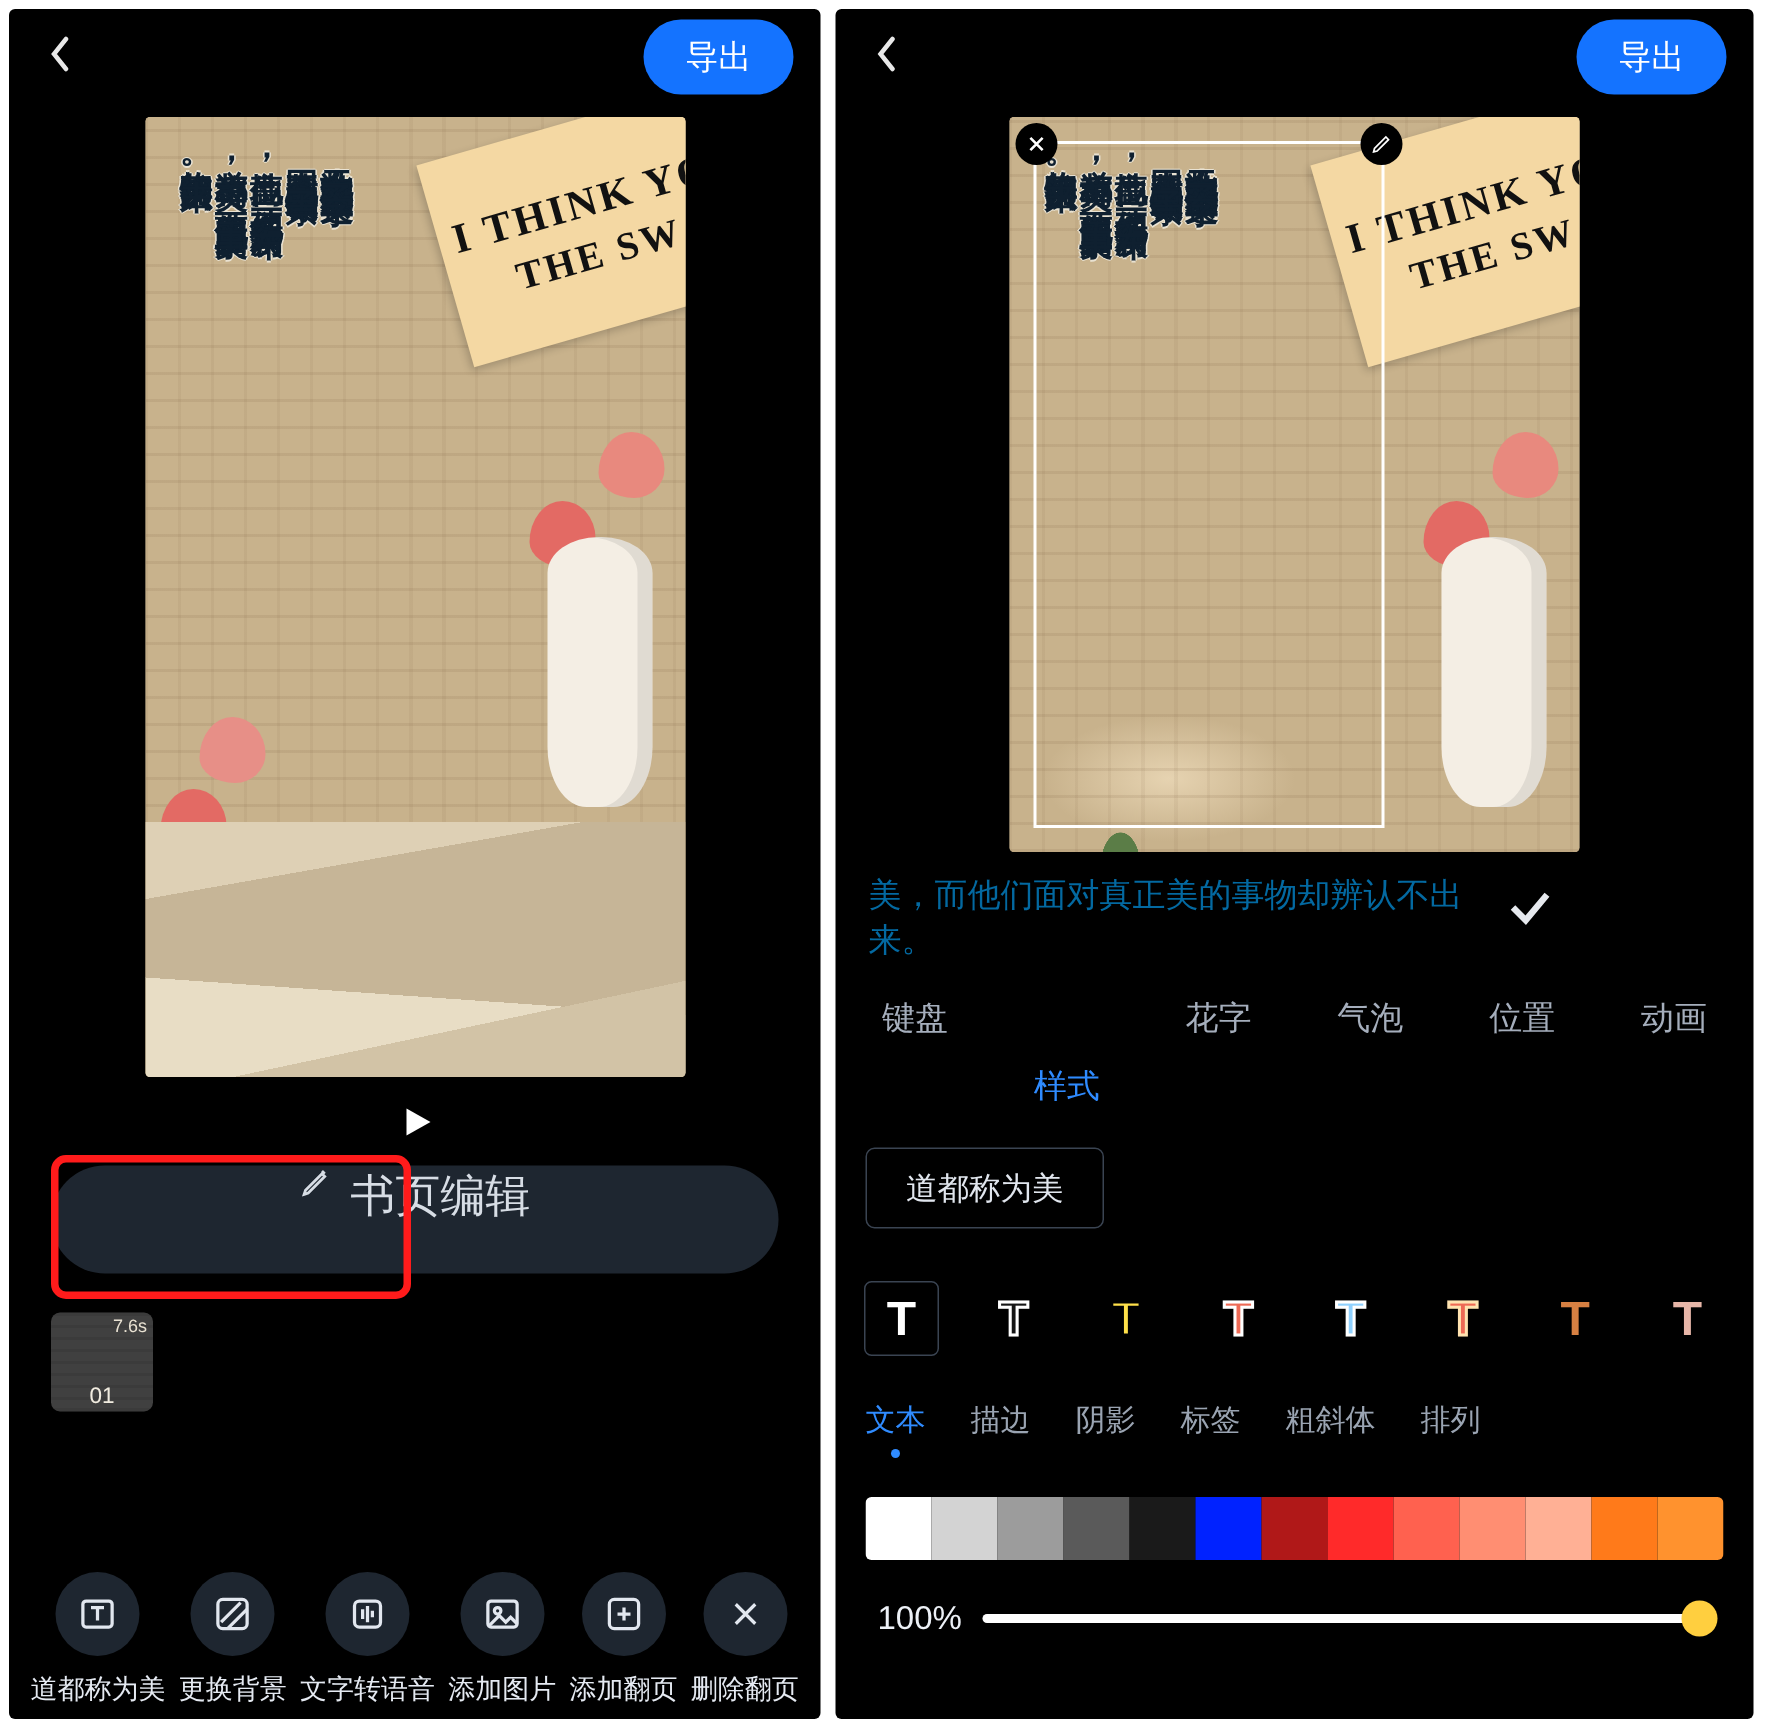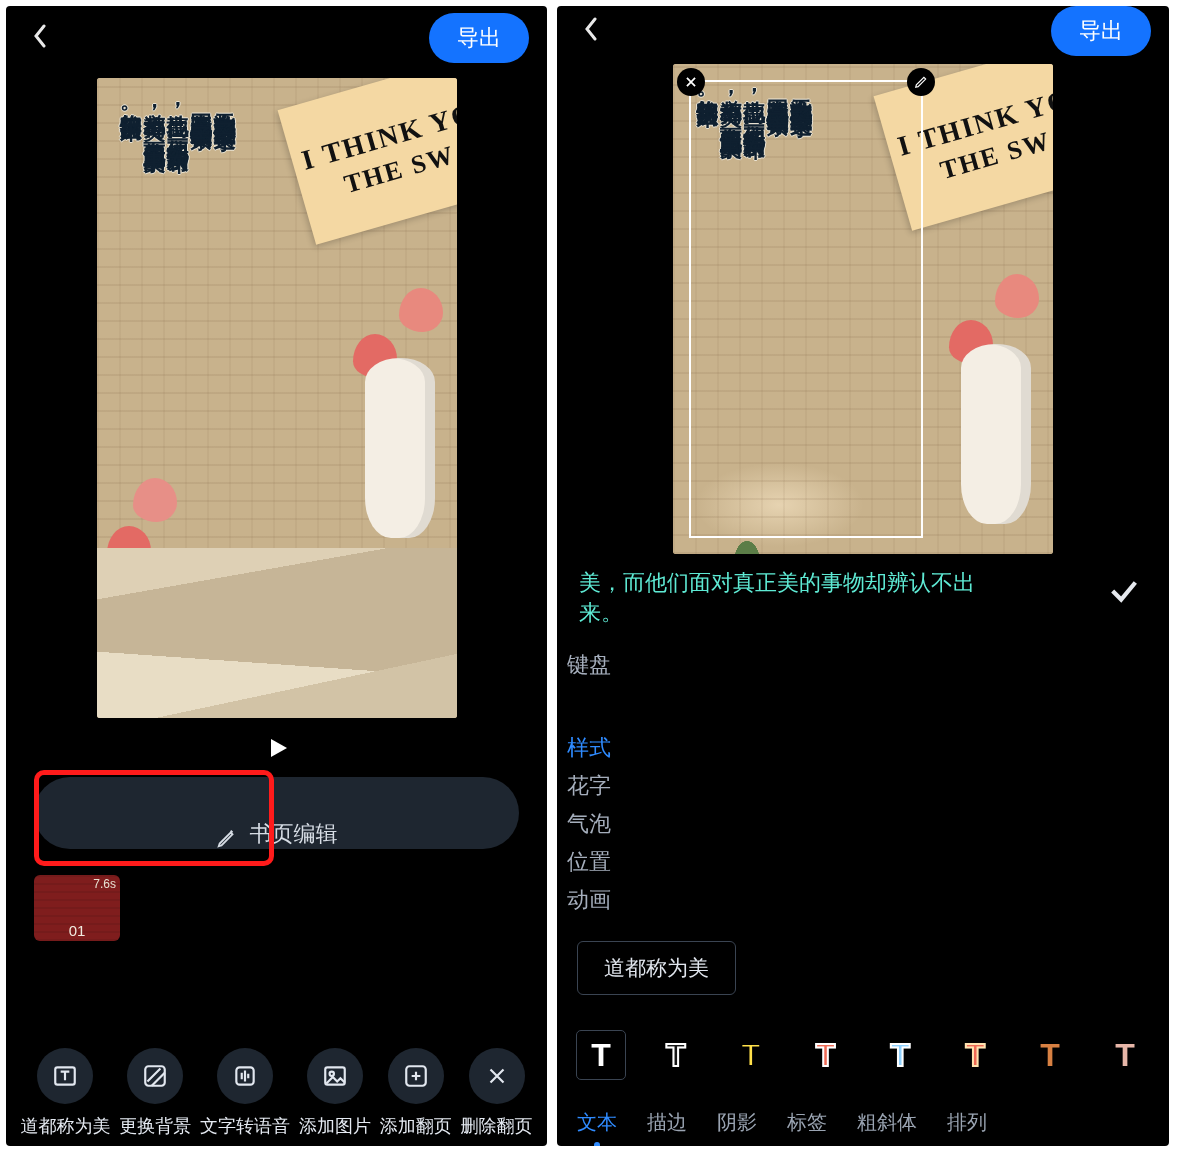--- a/index.html
+++ b/index.html
@@ -177,38 +177,38 @@
     padding: 0 28px;
     margin-top: 4px;
   }
   .mid-btn {
     flex: 1;
     background: #1e2630;
     color: #d7dde5;
     border: none;
     border-radius: 36px;
     height: 72px;
-    font-size: 22px;
-    display: flex;
-    align-items: flex-end;
+    font-size: 30px;
+    display: flex;
+    align-items: flex-start;
     justify-content: center;
     gap: 12px;
     cursor: pointer;
   }
   .hl-red {
     position: absolute;
     border: 5px solid #ff1b1b;
     border-radius: 10px;
     pointer-events: none;
   }
 
   .thumb-row { display: flex; padding: 26px 28px 0; }
   .thumb {
-    width: 86px; height: 66px;
-    background: #7f1d1d;
+    width: 68px; height: 66px;
+    background: #404040;
     border-radius: 6px;
     position: relative;
     overflow: hidden;
     cursor: pointer;
   }
   .thumb::before{
     content:"";
     position:absolute; inset:0;
     background: repeating-linear-gradient(0deg, rgba(0,0,0,.08) 0 2px, transparent 2px 8px);
   }
@@ -236,42 +236,41 @@
     width: 56px; height: 56px;
     border-radius: 50%;
     background: #1e2630;
     display: flex; align-items: center; justify-content: center;
     font-size: 24px;
   }
   .tool svg { width: 26px; height: 26px; stroke: #e2e7ef; fill: none; stroke-width: 2; }
 
   
   .txt-preview {
-    color: #5eead4;
+    color: #0369a1;
     font-size: 22px;
     padding: 14px 22px 6px;
     display: flex;
-    justify-content: space-between;
+    justify-content: flex-start;
     align-items: flex-start;
     gap: 28px;
   }
   .txt-preview .chk {
     color: #e6e9ee;
     cursor: pointer;
     padding: 6px 6px 0 0;
   }
   .txt-preview .chk svg{ width:34px; height:34px; stroke:#e6e9ee; stroke-width:3; fill:none; }
 
   .tabs {
     display: flex;
     justify-content: space-between;
-    padding: 12px 8px 10px;
+    padding: 12px 29px 10px;
     font-size: 22px;
     color: #a5aebc;
-    flex-direction: column;
   }
   .tab { cursor: pointer; padding: 4px 2px; }
   .tab.active { color: #2f8bff; margin-top: 45px; }
 
   .font-chip-row { padding: 12px 20px; }
   .font-chip {
     display: inline-block;
     border: 1px solid #3a4452;
     color: #e1e6ee;
     padding: 12px 26px;

